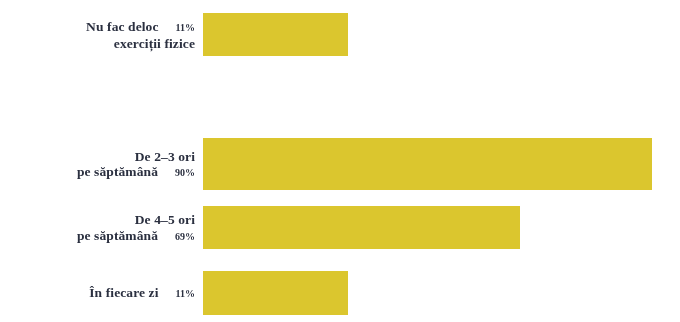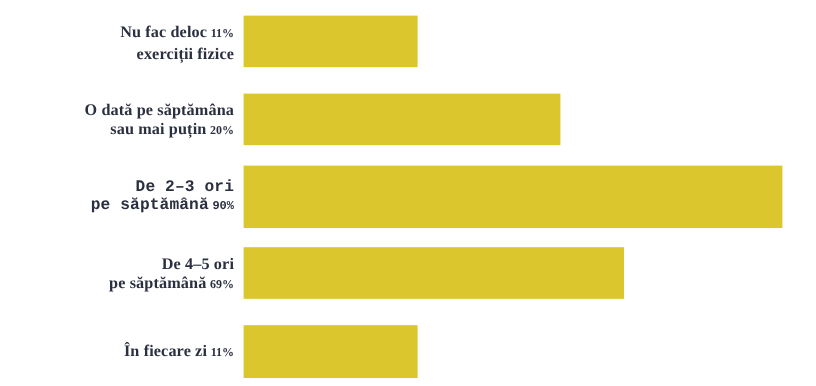--- a/index.html
+++ b/index.html
@@ -40,21 +40,21 @@
     letter-spacing: 0.1px;
     white-space: nowrap;
   }
 
   .label-line { display: block; }
 
   .pct {
     font-size: 10px;
     font-weight: bold;
     letter-spacing: 0;
-    margin-left: 3px;
+    margin-left: 17px;
   }
 
   .bar-track {
     position: absolute;
     left: 203px;
     height: 100%;
   }
 
   .bar {
     height: 100%;
@@ -69,30 +69,21 @@
 
 <div class="bar-row" style="top: 13px; height: 43px;">
       <div class="row-label" style="top: 6px;">
         <span class="label-line">Nu fac deloc<span class="pct">11%</span></span>
         <span class="label-line">exerciții fizice</span>
       </div>
       <div class="bar-track" style="left: 203px;">
         <div class="bar" aria-label="11%" style="width: 145.2px; background: rgb(219, 198, 46);"></div>
       </div>
     </div>
-    <div class="bar-row" style="top: 78px; height: 43px;">
-      <div class="row-label" style="top: 6px;">
-        <span class="label-line">O dată pe săptămâna</span>
-        <span class="label-line">sau mai puțin<span class="pct">20%</span></span>
-      </div>
-      <div class="bar-track" style="left: 203px;">
-        <div class="bar" aria-label="20%" style="width: 264px; background: rgb(219, 198, 46);"></div>
-      </div>
-    </div>
-    <div class="bar-row" style="top: 138px; height: 52px; font-family: Liberation Mono, monospace;">
+    <div class="bar-row" style="top: 138px; height: 52px;">
       <div class="row-label" style="top: 10.5px;">
         <span class="label-line">De 2–3 ori</span>
         <span class="label-line">pe săptămână<span class="pct">90%</span></span>
       </div>
       <div class="bar-track" style="left: 203px;">
         <div class="bar" aria-label="34%" style="width: 448.8px; background: rgb(219, 198, 46);"></div>
       </div>
     </div>
     <div class="bar-row" style="top: 206px; height: 43px;">
       <div class="row-label" style="top: 6px;">

